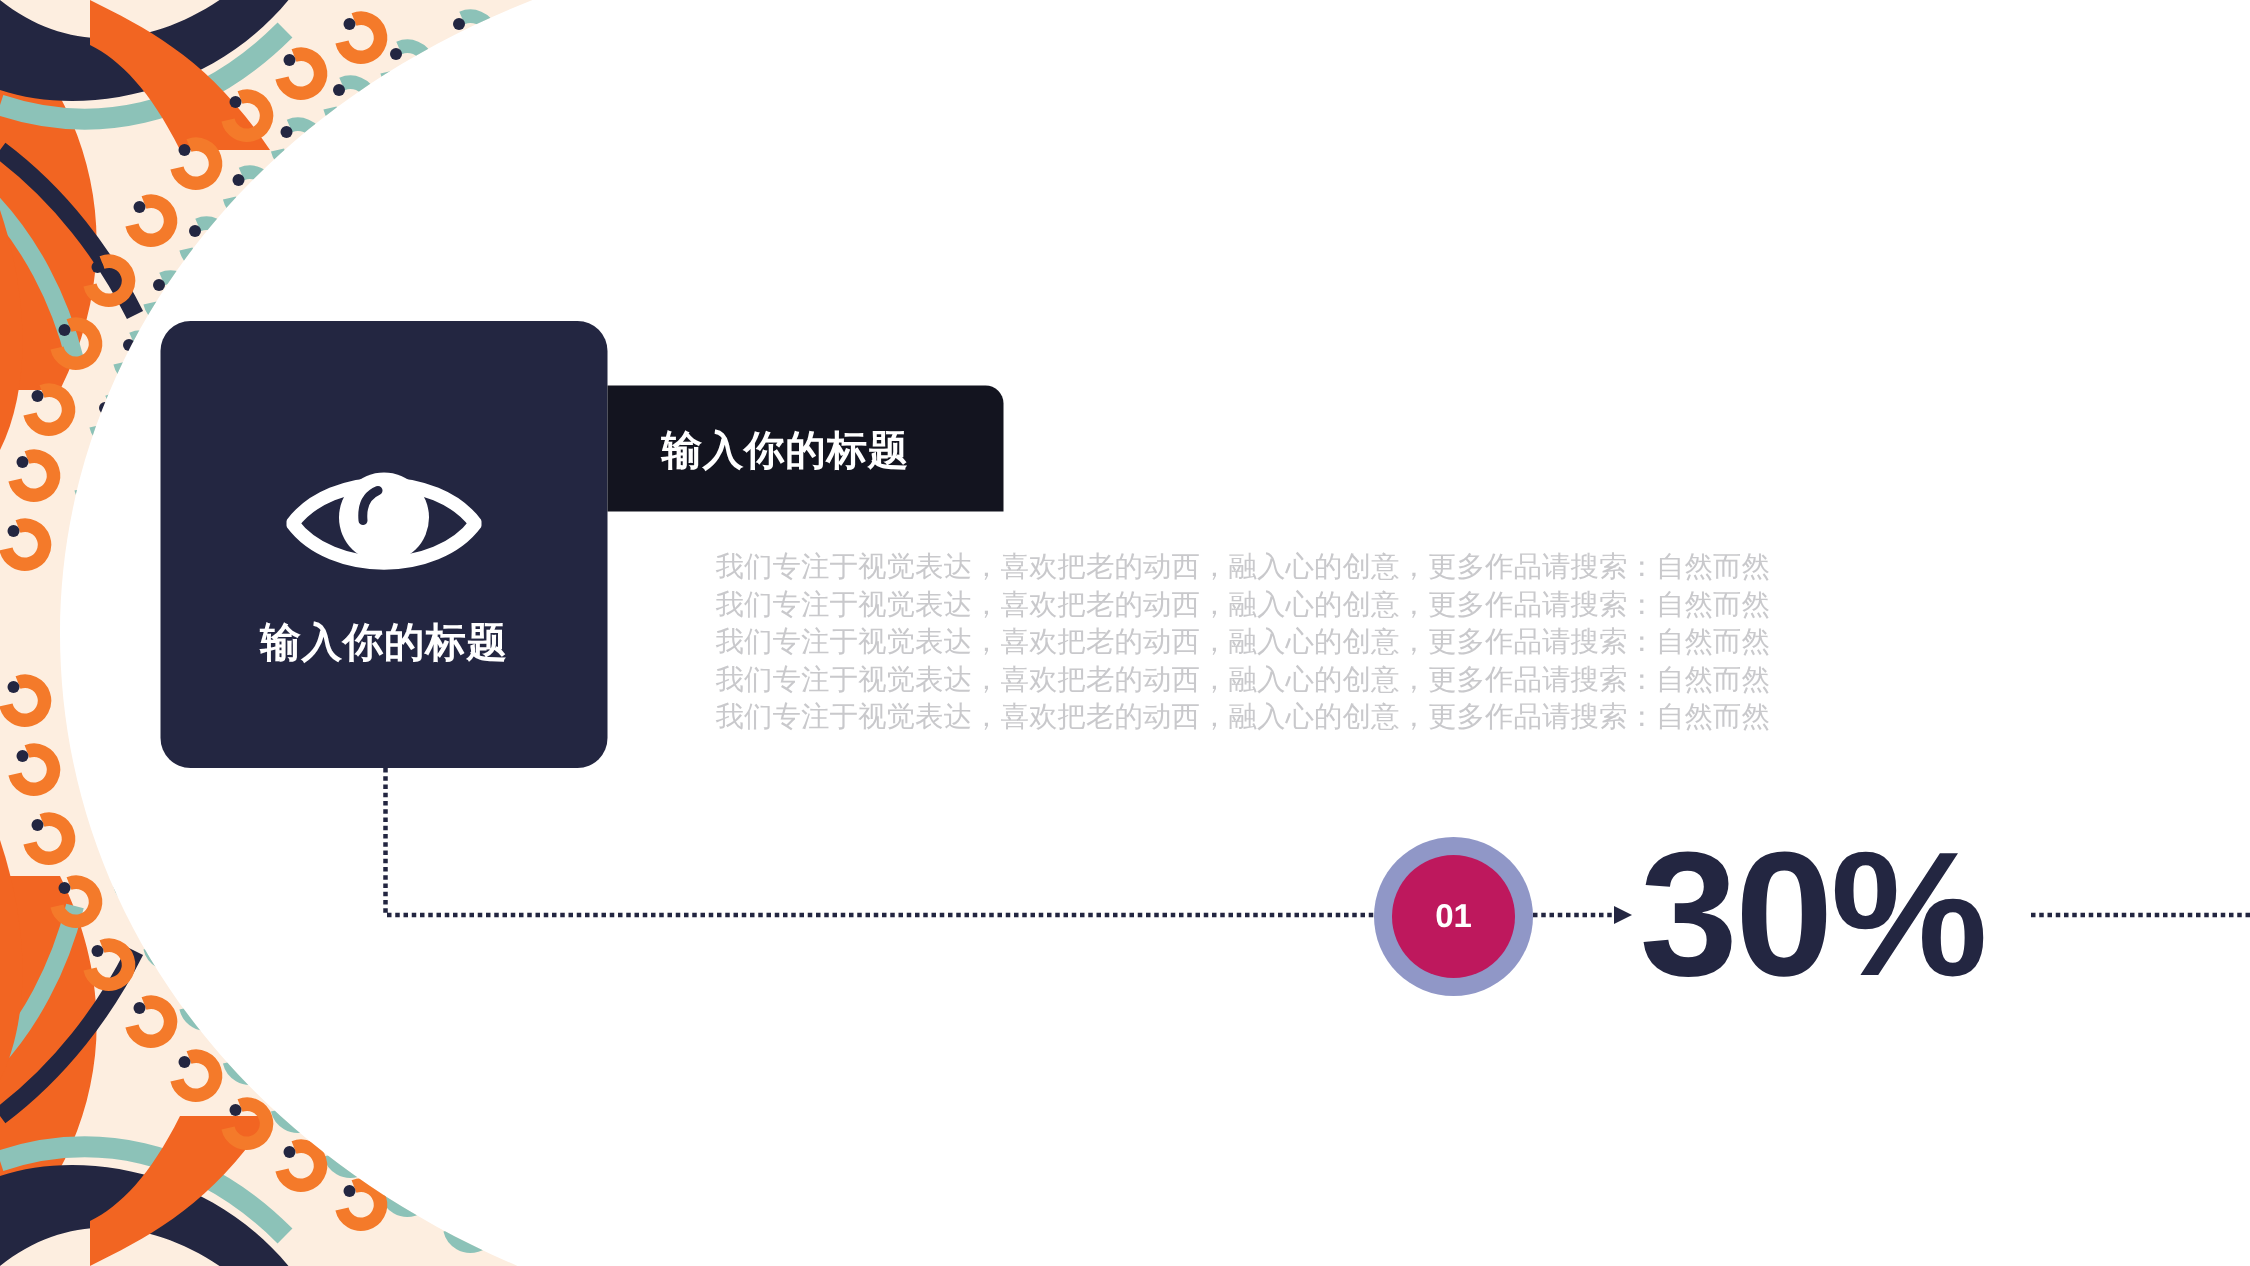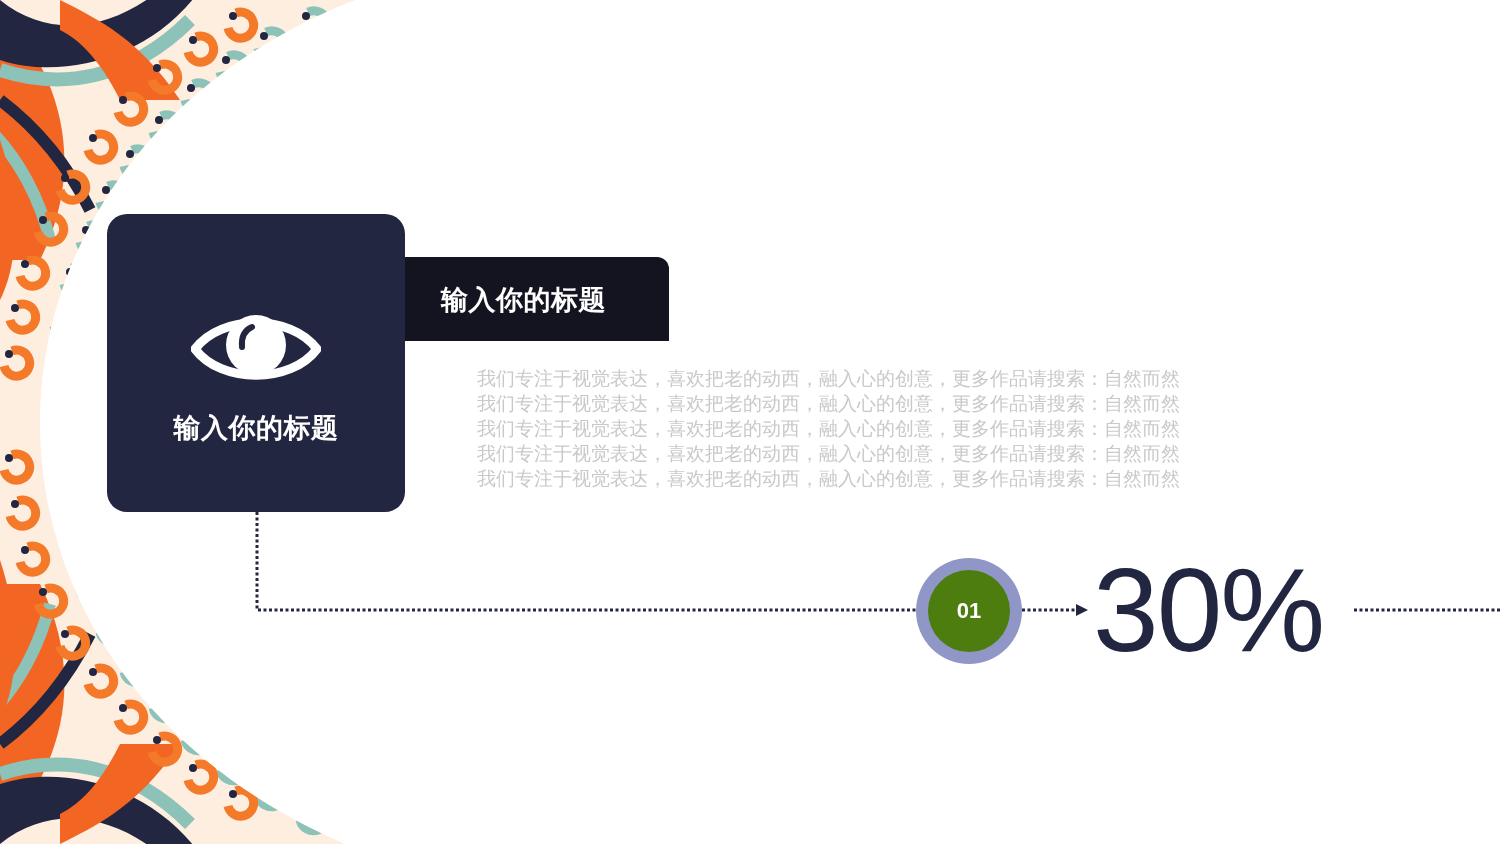--- a/index.html
+++ b/index.html
@@ -31,27 +31,27 @@
       color: #c9c9cc; font-size: 19px; line-height: 25px;
     }
     .desc div { white-space: nowrap; margin-left: 37px; }
     .connector { position: absolute; left: 0; top: 0; width: 1500px; height: 844px; pointer-events: none; }
     .badge {
       position: absolute; left: 916px; top: 558px; width: 106px; height: 106px;
       border-radius: 50%; background: #9097c7;
     }
     .badge-inner {
       position: absolute; left: 12px; top: 12px; width: 82px; height: 82px;
-      border-radius: 50%; background: #4d7c0f; color: #fff;
+      border-radius: 50%; background: #be185d; color: #fff;
       display: flex; align-items: center; justify-content: center;
       font-family: "Liberation Sans", sans-serif; font-weight: bold; font-size: 22px;
     }
     .percent {
       position: absolute; left: 1093px; top: 545px; color: #232641;
-      font-family: "Liberation Sans", sans-serif; font-weight: normal;
+      font-family: "Liberation Sans", sans-serif; font-weight: bold;
       font-size: 118px; line-height: 130px; letter-spacing: -2px;
     }
   </style>
 </head>
 <body>
 
 <svg class="deco" viewBox="0 0 360 844" xmlns="http://www.w3.org/2000/svg">
   <defs>
     <clipPath id="arcclip">
       <path d="M0,0 L355,0 C150,80 40,250 40,422 C40,600 150,760 345,844 L0,844 Z"></path>

